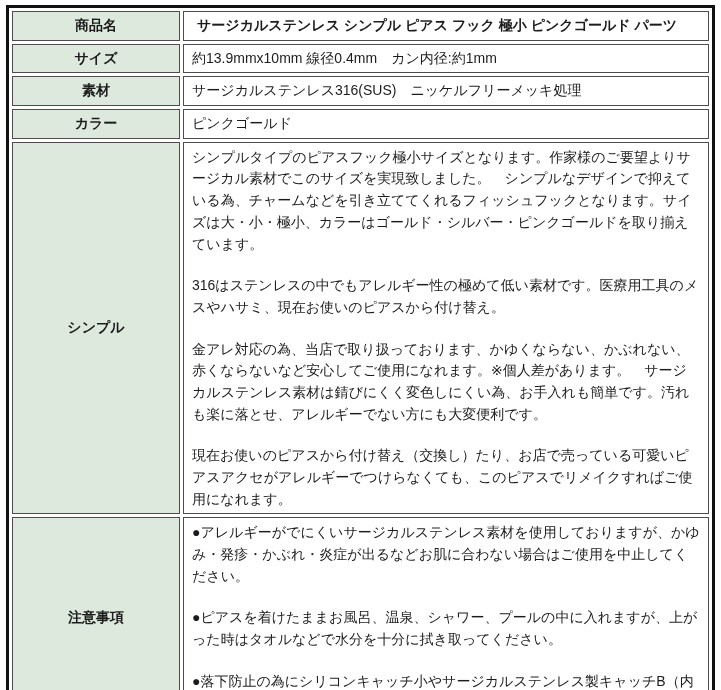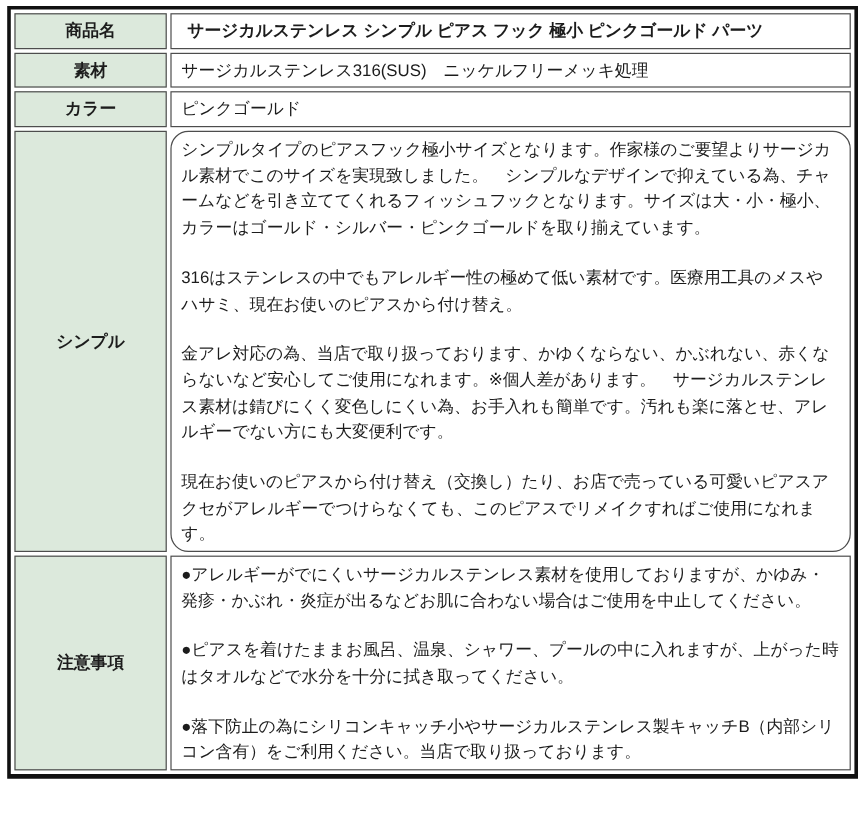--- a/index.html
+++ b/index.html
@@ -22,54 +22,58 @@
     margin:5px auto 0 6px;
     width:709px;
     border:3px solid var(--outer-border);
     border-bottom-width:4px;
     border-collapse:separate;
     border-spacing:3px;
     background:var(--page-bg);
     table-layout:fixed;
   }
   th.label-cell{
-    width:127px;
+    width:168px;
     background:var(--label-bg);
     border:1px solid var(--cell-border);
     font-size:14px;
     font-weight:bold;
     text-align:center;
     vertical-align:middle;
     padding:4px 2px;
   }
   td.value-cell{
     border:1px solid var(--cell-border);
     font-size:14px;
     line-height:1.55;
     padding:3px 8px;
     vertical-align:middle;
     background:var(--page-bg);
     word-break:break-all;
   }
   tr.short-row th.label-cell, tr.short-row td.value-cell{height:29px;}
   td.value-cell.bold{font-weight:bold;padding-left:13px;}
   td.value-cell.multi{vertical-align:top;padding-top:4px;}
-  tr.desc-row td.value-cell{height:306px;border-radius:15px;}
+  tr.desc-row td.value-cell{height:306px;}
   tr.caution-row td.value-cell{height:177px;}
   td.value-cell p{margin:0 0 20px 0;}
   td.value-cell p:last-child{margin-bottom:0;}
 </style>
 </head>
 <body>
 
 <table class="spec">
   <tbody>
     <tr class="short-row">
       <th class="label-cell">商品名</th>
       <td class="value-cell bold">サージカルステンレス シンプル ピアス フック 極小 ピンクゴールド パーツ</td>
+    </tr>
+    <tr class="short-row">
+      <th class="label-cell">サイズ</th>
+      <td class="value-cell">約13.9mmx10mm 線径0.4mm　カン内径:約1mm</td>
     </tr>
     <tr class="short-row">
       <th class="label-cell">素材</th>
       <td class="value-cell">サージカルステンレス316(SUS)　ニッケルフリーメッキ処理</td>
     </tr>
     <tr class="short-row">
       <th class="label-cell">カラー</th>
       <td class="value-cell">ピンクゴールド</td>
     </tr>
     <tr class="desc-row">

